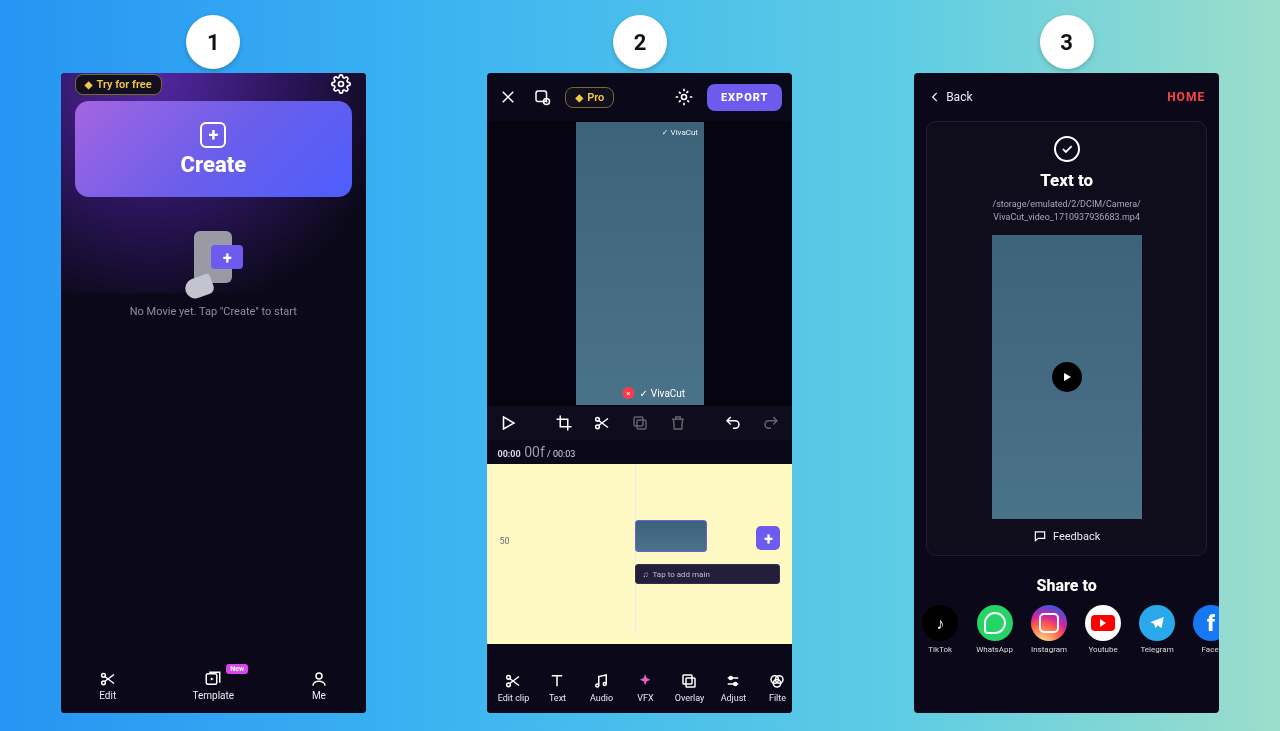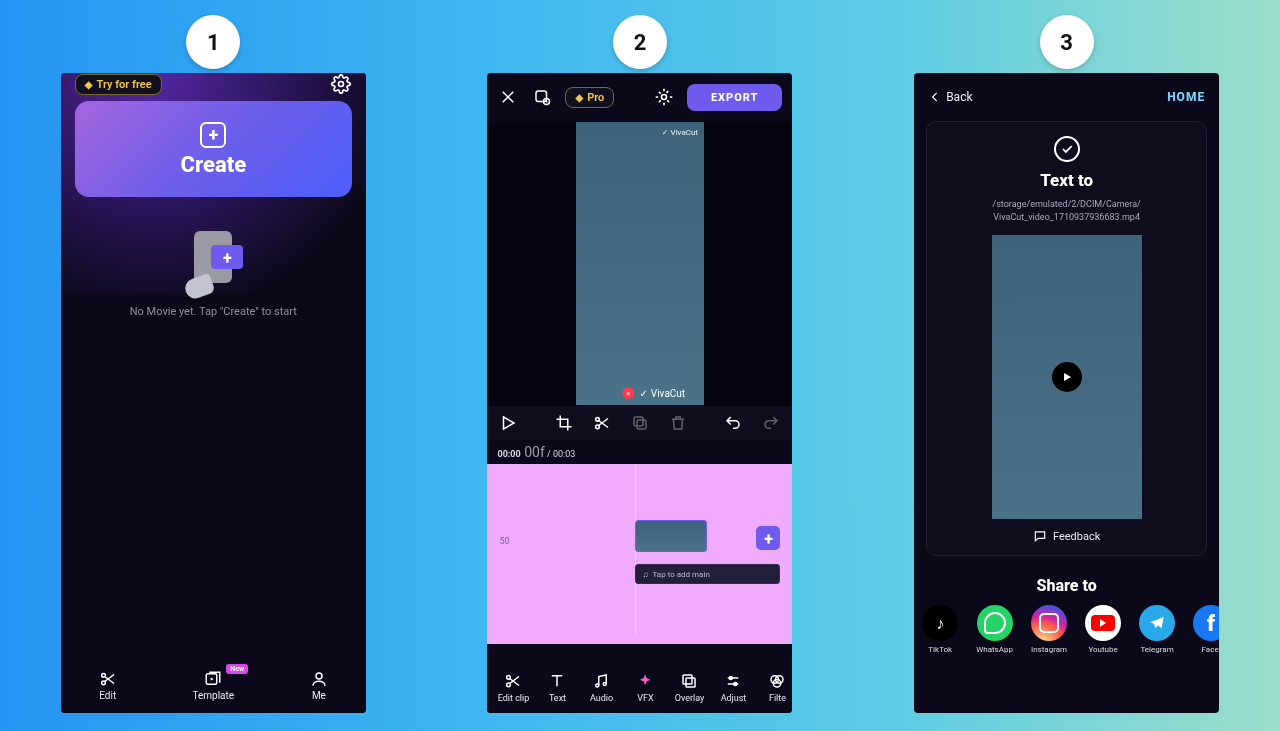--- a/index.html
+++ b/index.html
@@ -41,45 +41,45 @@
   .drafts-msg { color:#8f8fa3; font-size:11px;}
   .s1-nav { position:absolute; bottom:0; left:0; right:0; height:56px; display:flex; justify-content:space-around; align-items:center; background:#0b0919;}
   .nav-item { display:flex; flex-direction:column; align-items:center; gap:2px; font-size:10px; color:#eaeaf2; cursor:pointer; position:relative;}
   .nav-item svg { width:18px; height:18px; stroke:#fff; fill:none; stroke-width:2;}
   .nav-item .new-badge { position:absolute; top:-6px; right:-14px; background:#d946ef; color:#fff; font-size:7px; padding:1px 4px; border-radius:3px; font-weight:700;}
   
   .s2-top { height:48px; display:flex; align-items:center; padding:0 10px; gap:10px; justify-content:space-between;}
   .s2-top .left { display:flex; align-items:center; gap:12px;}
   .icon-btn { width:22px; height:22px; display:flex; align-items:center; justify-content:center; cursor:pointer; color:#fff;}
   .icon-btn svg { width:18px; height:18px; stroke:#fff; fill:none; stroke-width:2;}
-  .export-btn { background:#6e5bed; color:#fff; font-size:11px; font-weight:800; letter-spacing:1px; padding:7px 24px; border-radius:8px; cursor:pointer;}
+  .export-btn { background:#6e5bed; color:#fff; font-size:11px; font-weight:800; letter-spacing:1px; padding:7px 14px; border-radius:8px; cursor:pointer;}
   .s2-preview { height:285px; background:#050410; display:flex; align-items:center; justify-content:center; position:relative;}
   .preview-media { width:128px; height:283px; background:linear-gradient(180deg,#3d637b,#4a7289); position:relative;}
   .wm-top { position:absolute; top:6px; right:6px; font-size:8px; color:#fff; opacity:.9; display:flex; align-items:center; gap:2px;}
   .wm-bot-row { position:absolute; bottom:6px; left:50%; transform:translateX(-28%); display:flex; align-items:center; gap:3px; font-size:10px; color:#fff;}
   .wm-close { width:12px; height:12px; border-radius:50%; background:#ff3a4e; color:#fff; display:flex; align-items:center; justify-content:center; font-size:8px; cursor:pointer; margin-right:2px;}
   .s2-toolbar { height:34px; background:#0f0d1d; display:flex; align-items:center; padding:0 10px; justify-content:space-between;}
   .tb-group { display:flex; align-items:center; gap:16px;}
   .s2-time { font-size:9px; padding:4px 10px; color:#d7d6e2; background:#0b0919;}
   .s2-time .cur { font-weight:700;}
   .s2-time .frac { opacity:.7; font-size:14px;}
-  .s2-tl { position:relative; background:#f0abfc; height:180px; overflow:hidden;}
+  .s2-tl { position:relative; background:#fef9c3; height:180px; overflow:hidden;}
   .zoom-label { position:absolute; left:12px; top:72px; font-size:9px; color:#6a6985;}
   .playhead { position:absolute; left:148px; top:0; bottom:10px; width:1px; background:#eaeaf2;}
   .clip { position:absolute; left:148px; top:56px; width:72px; height:32px; border-radius:3px; background:linear-gradient(180deg,#3d637b,#4a7289); border:1px solid #6e5bed;}
   .add-clip { position:absolute; right:12px; top:62px; width:24px; height:24px; border-radius:5px; background:#6e5bed; display:flex; align-items:center; justify-content:center; font-weight:800; cursor:pointer;}
   .audio-lane { position:absolute; left:148px; top:100px; right:12px; height:20px; background:#231f3a; border-radius:3px; display:flex; align-items:center; gap:4px; padding:0 6px; font-size:8px; color:#bdbcd3; border:1px solid #322d52;}
   .s2-bottom { position:absolute; bottom:0; left:0; right:0; height:52px; background:#0b0919; display:flex; align-items:center; padding:0 4px;}
   .tool-item { display:flex; flex-direction:column; align-items:center; gap:3px; font-size:9px; color:#e8e7f3; width:44px; cursor:pointer; flex:0 0 auto;}
   .tool-item svg { width:18px; height:18px; stroke:#fff; fill:none; stroke-width:2;}
   .tool-item.vfx svg path { stroke:none; }
   
   .s3-top { height:48px; display:flex; align-items:center; justify-content:space-between; padding:0 14px;}
   .back { display:flex; align-items:center; gap:4px; font-size:12px; color:#eaeaf2; cursor:pointer;}
-  .home-link { color:#7dd3fc; font-weight:800; font-size:12px; letter-spacing:1px; cursor:pointer;}
+  .home-link { color:#ef4444; font-weight:800; font-size:12px; letter-spacing:1px; cursor:pointer;}
   .s3-card { margin:0 12px; border:1px solid #241d37; border-radius:10px; padding:14px 10px 12px; display:flex; flex-direction:column; align-items:center; background:#0f0c1c;}
   .check-circle { width:26px; height:26px; border-radius:50%; border:2px solid #fff; display:flex; align-items:center; justify-content:center; margin-bottom:8px;}
   .check-circle svg { width:14px; height:14px; stroke:#fff; fill:none; stroke-width:3;}
   .saved-title { font-size:17px; font-weight:800; margin-bottom:8px;}
   .saved-path { font-size:9px; color:#a9a7bd; text-align:center; line-height:1.4; margin-bottom:12px;}
   .s3-preview { width:150px; height:284px; background:linear-gradient(180deg,#3d637b,#4a7289); position:relative; display:flex; align-items:center; justify-content:center;}
   .play-circle { width:30px; height:30px; border-radius:50%; background:#000; display:flex; align-items:center; justify-content:center; cursor:pointer;}
   .play-circle svg { width:14px; height:14px; fill:#fff;}
   .feedback { display:flex; align-items:center; gap:6px; font-size:11px; color:#e9e8f4; margin-top:10px; cursor:pointer;}
   .share-title { text-align:center; font-size:16px; font-weight:800; margin:20px 0 10px;}

